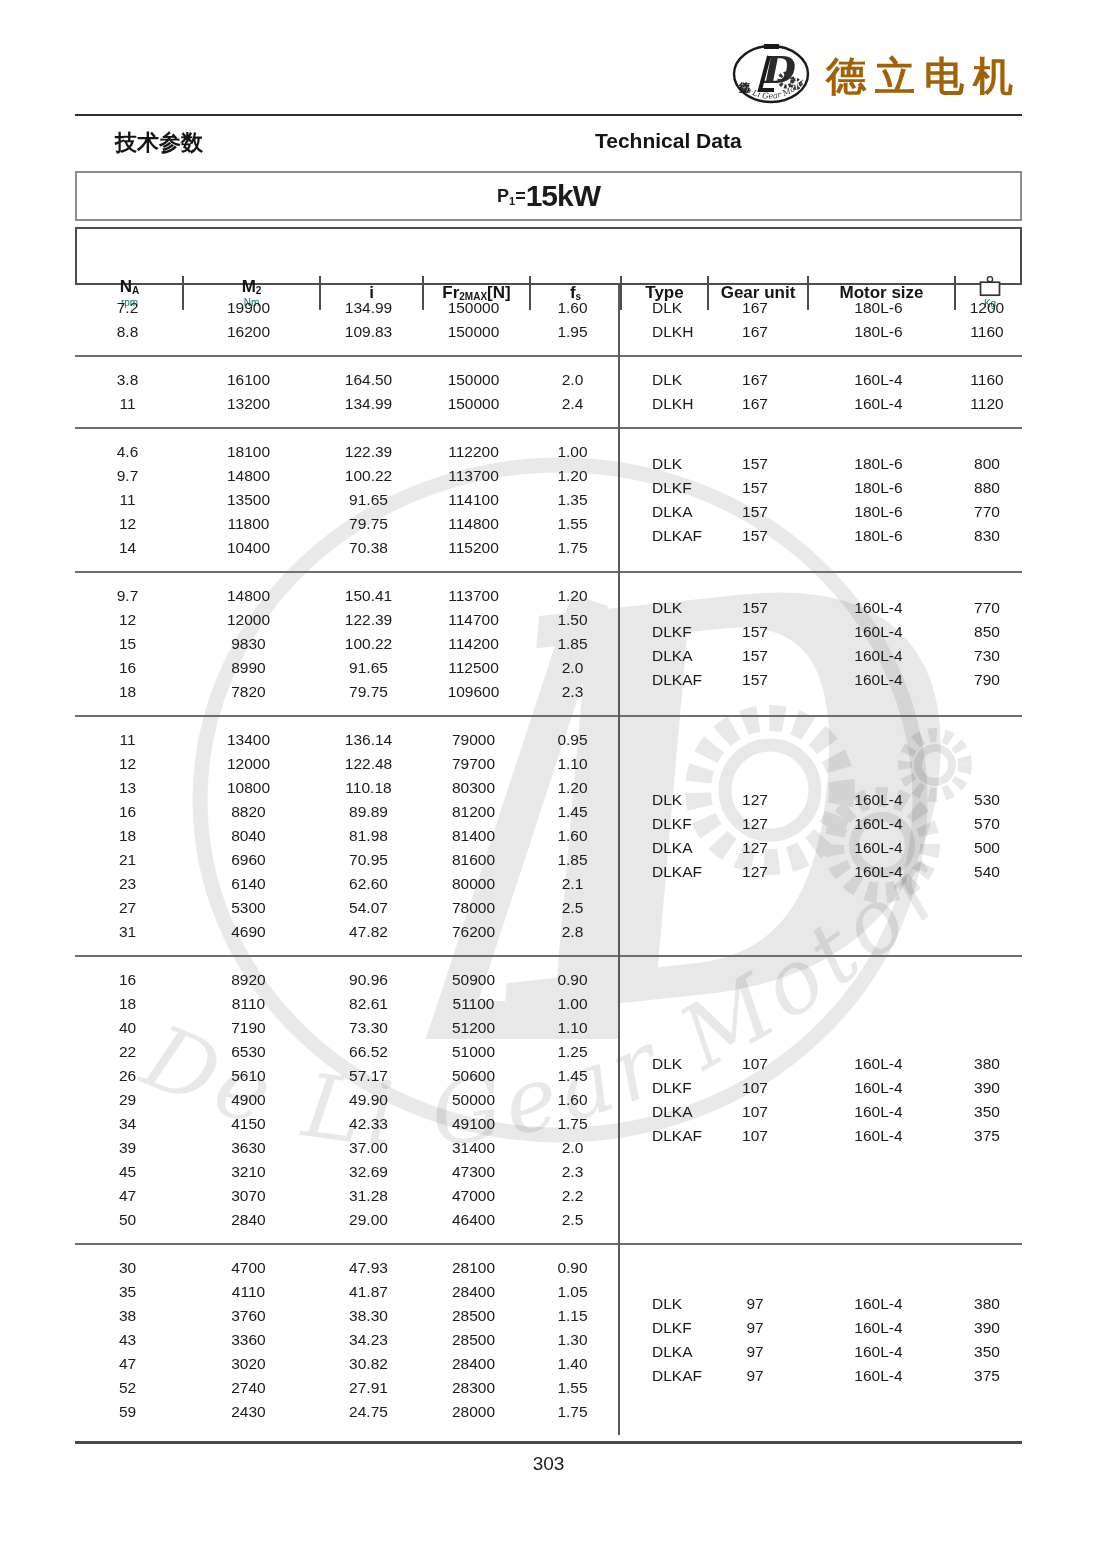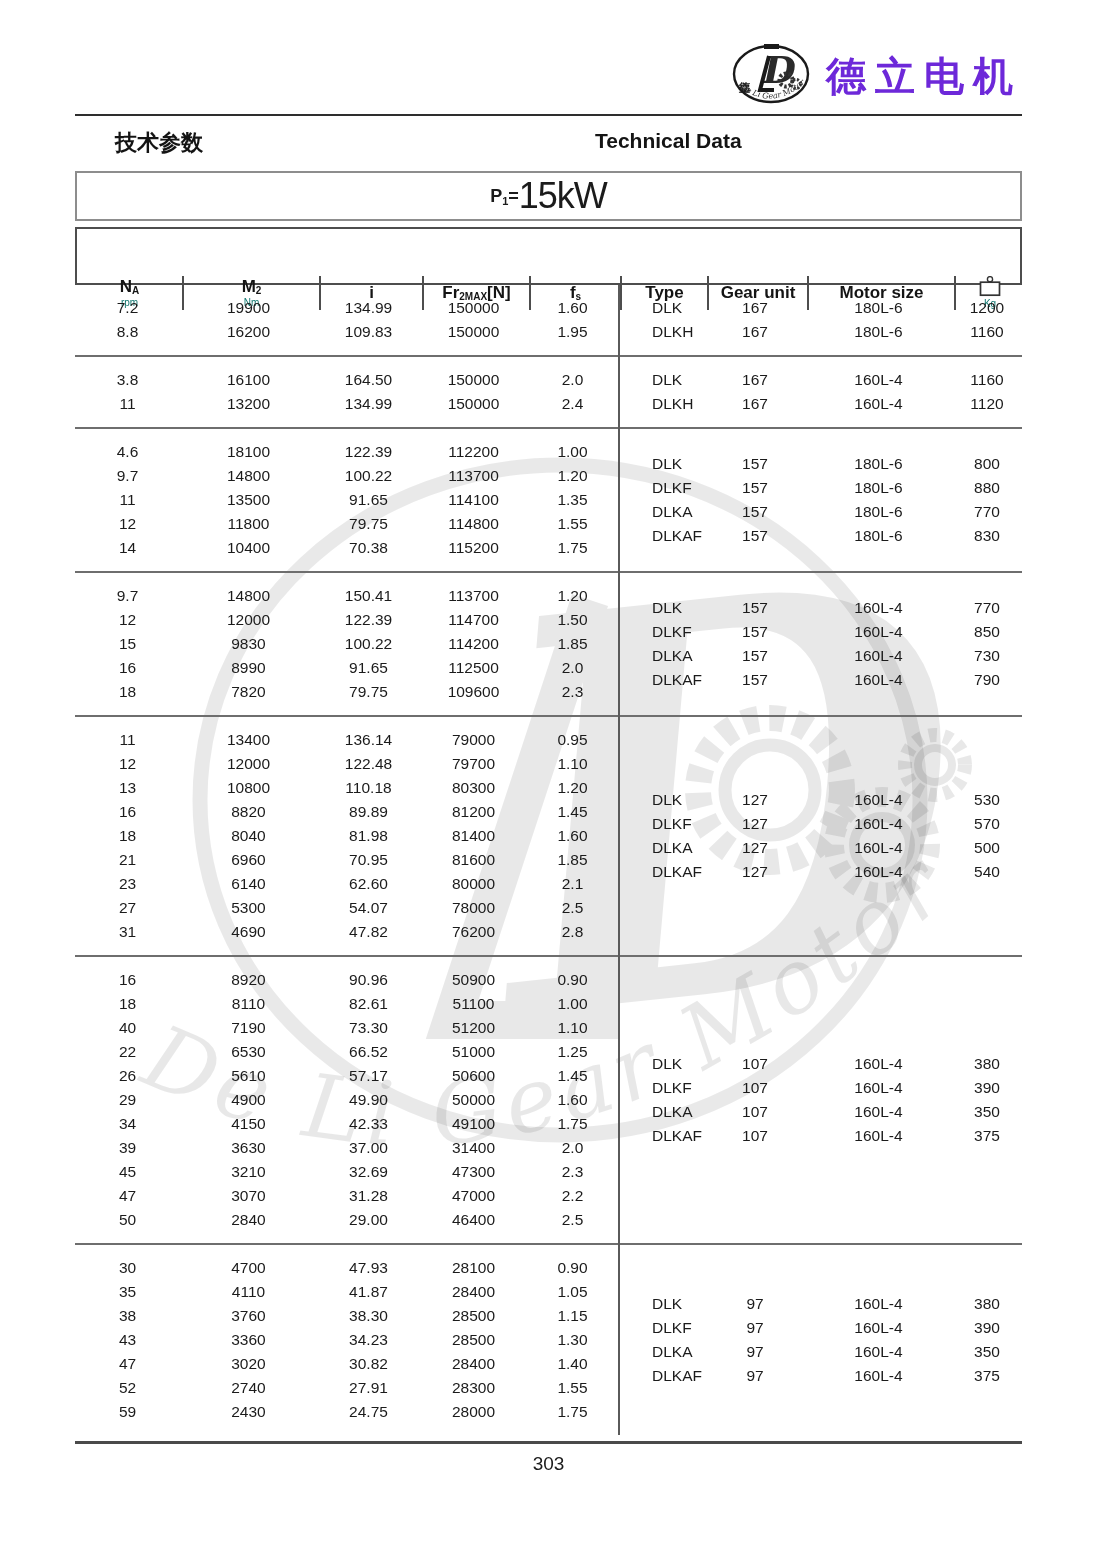--- a/index.html
+++ b/index.html
@@ -7,34 +7,34 @@
   body {
     width:1100px; height:1555px;
     font-family:"Liberation Sans","DejaVu Sans",sans-serif;
     color:#1b1b1b; position:relative; overflow:hidden;
   }
   #watermark { position:absolute; left:0; top:0; width:1100px; height:1555px; z-index:0; pointer-events:none; }
   .content { position:relative; z-index:1; margin-left:75px; width:947px; }
 
   
   .brand-row { display:flex; justify-content:flex-end; align-items:center; gap:14px; padding-top:40px; height:112px; }
-  .brand-name { font-family:"DejaVu Serif","Liberation Serif",serif; font-weight:bold; font-size:40px; letter-spacing:9px; color:#6d28d9; white-space:nowrap; }
+  .brand-name { font-family:"DejaVu Serif","Liberation Serif",serif; font-weight:bold; font-size:40px; letter-spacing:9px; color:#a16207; white-space:nowrap; }
   .top-rule { border-top:2px solid #2e2e2e; margin-top:2px; }
 
   
   .title-row { position:relative; height:34px; margin-top:10px;margin-left:40px; }
   .title-cjk { position:absolute; left:0; top:2px; font-size:22px; font-weight:bold; color:#141414; }
   .title-en  { position:absolute; left:61%; transform:translateX(-50%); top:3px; font-size:21px; font-weight:bold; color:#141414; }
 
   
   .power-box { margin-top:11px; height:50px; border:2px solid #8d8d8d; display:flex; align-items:center; justify-content:center; }
   .power-box .p-pre { font-size:18px; font-weight:bold; }
   .power-box sub { font-size:11px; font-weight:bold; vertical-align:-3px; }
   .power-box .p-eq { font-size:18px; font-weight:bold; }
-  .power-box .p-val { font-size:36px; font-weight:normal; letter-spacing:-1px; }
+  .power-box .p-val { font-size:30px; font-weight:bold; letter-spacing:-1px; }
 
   
   .thead { margin-top:6px; display:grid; grid-template-columns:105px 137px 103px 107px 91px 87px 100px 147px 70px;
            height:58px; border:2px solid #4d4d4d; }
   .th { display:flex; flex-direction:column; align-items:center; justify-content:center; border-left:2px solid #4d4d4d; line-height:1.15;margin-top:47px; }
   .th:first-child { border-left:none; }
   .th-main { font-size:17px; font-weight:bold; color:#141414; }
   .th-main sub { font-size:10px; vertical-align:-2px; }
   .th-unit { font-size:10px; color:#0f766e; }
   .kg-cell svg { display:block; margin:0 auto 1px auto; }

